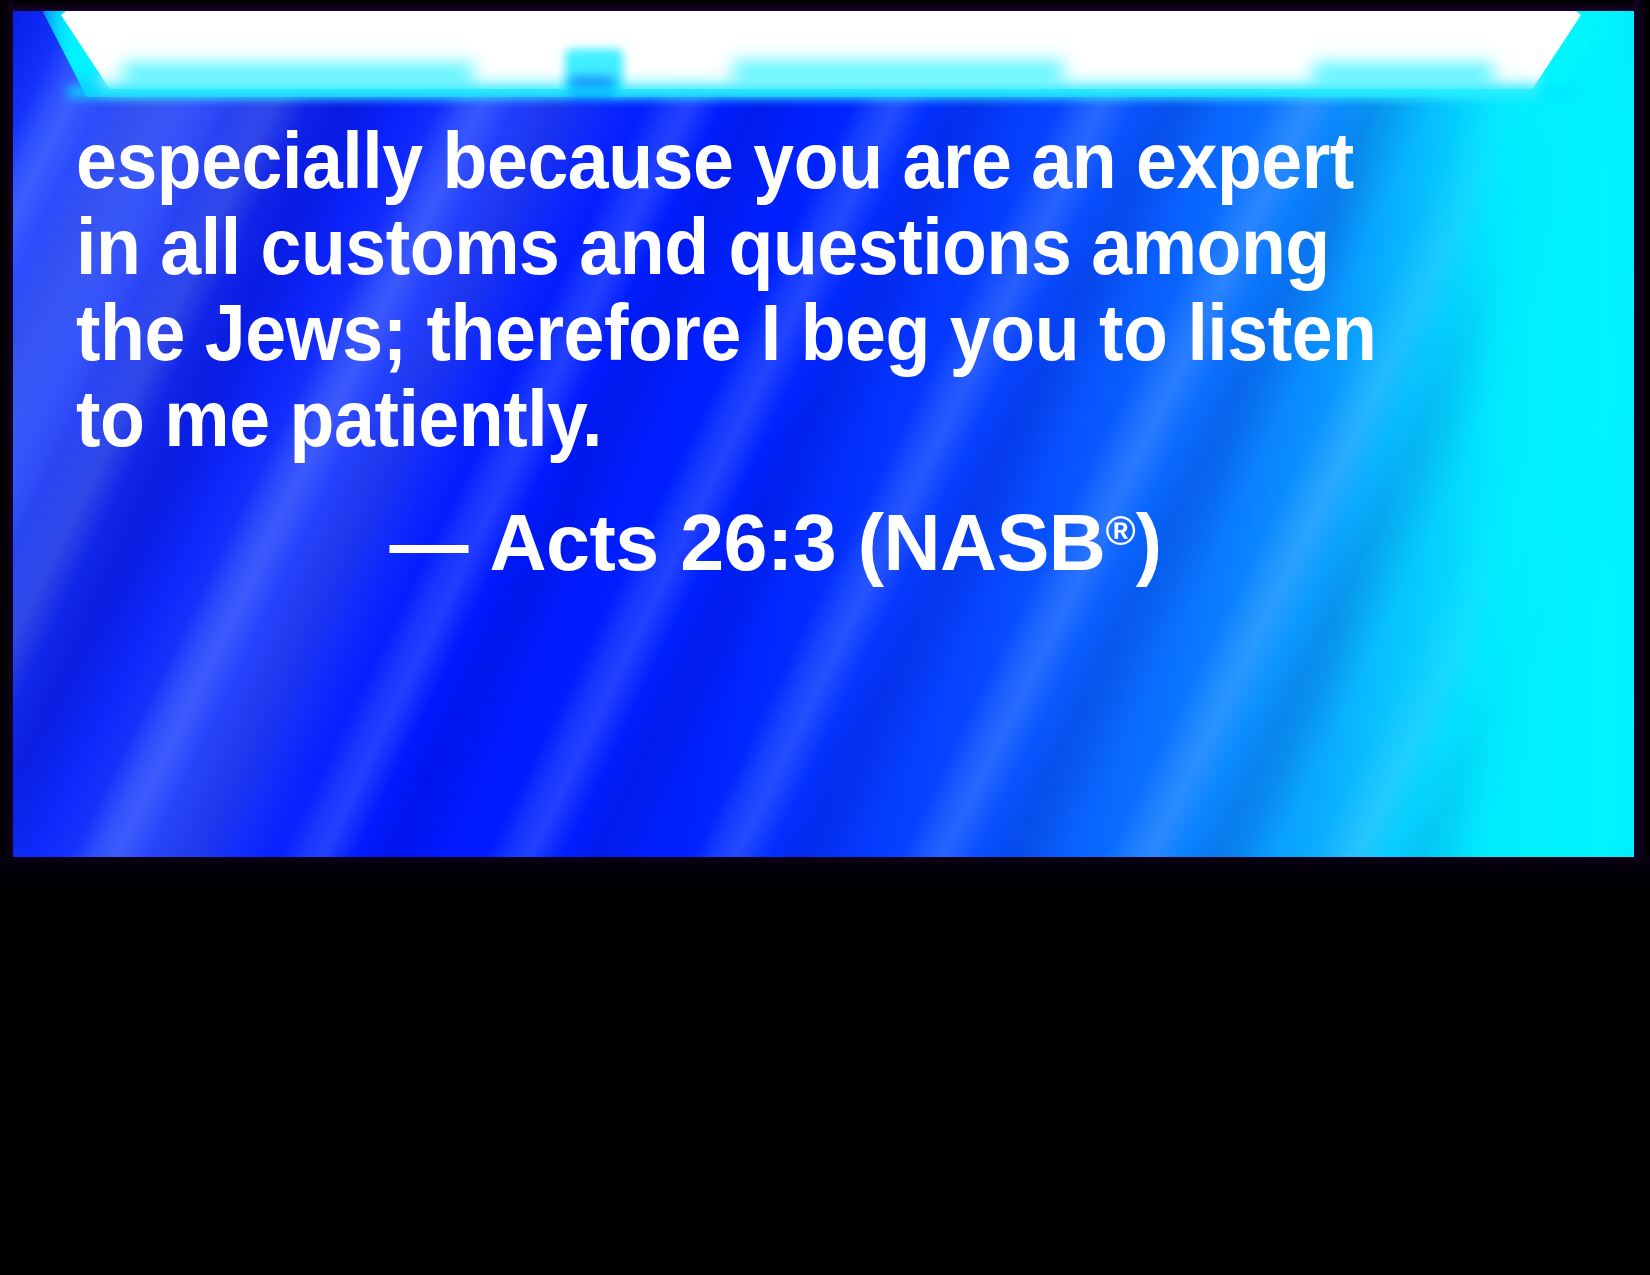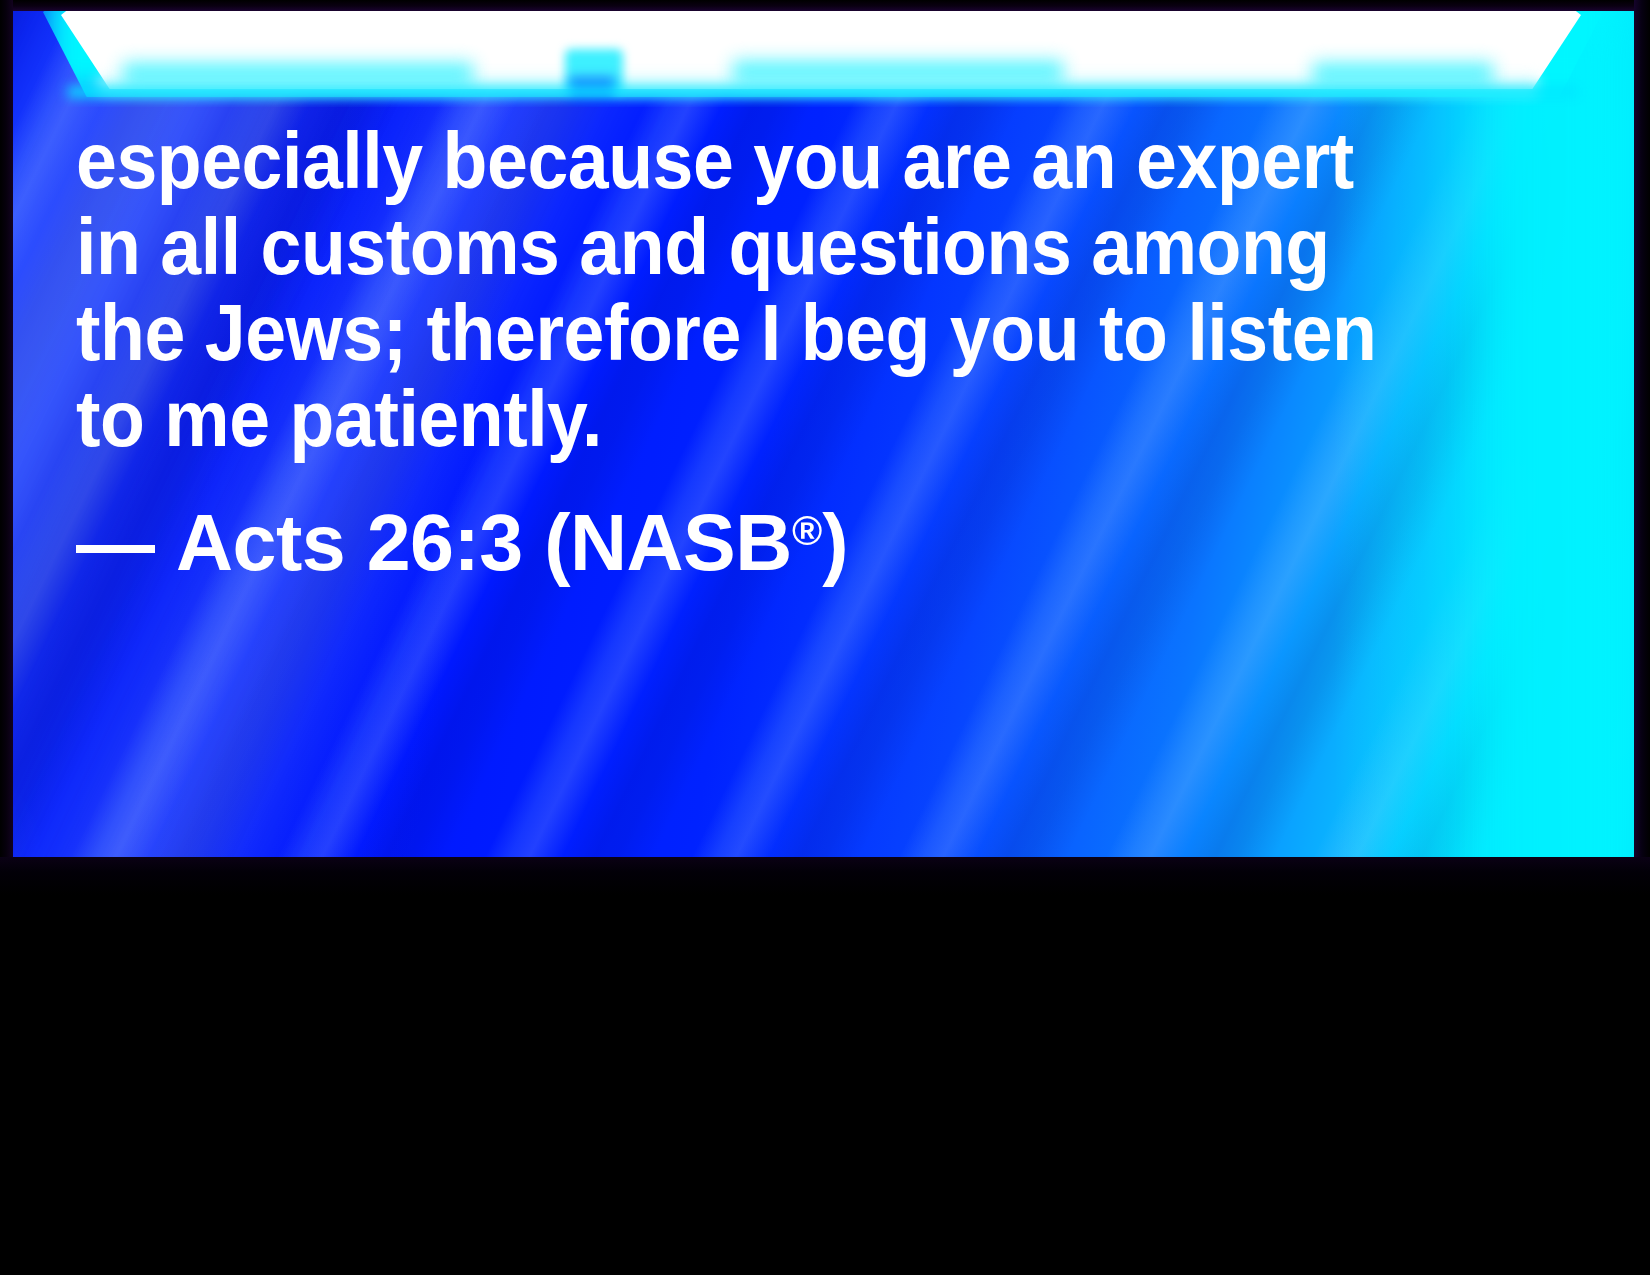--- a/index.html
+++ b/index.html
@@ -255,21 +255,21 @@
     white-space: pre-wrap;
   }
   .verse-ref {
     margin: 26px 0 0 0;
     color: #ffffff;
     font-family: "Liberation Sans Narrow", "Liberation Sans", sans-serif;
     font-weight: bold;
     font-size: 79px;
     line-height: 86px;
     letter-spacing: -0.5px;
-    text-align: left;
+    text-align: center;
     padding-right: 16px;
   }
   .verse-ref .reg {
     font-size: 0.52em;
     vertical-align: 0.62em;
     letter-spacing: 0;
   }
 </style>
 </head>
 <body>

